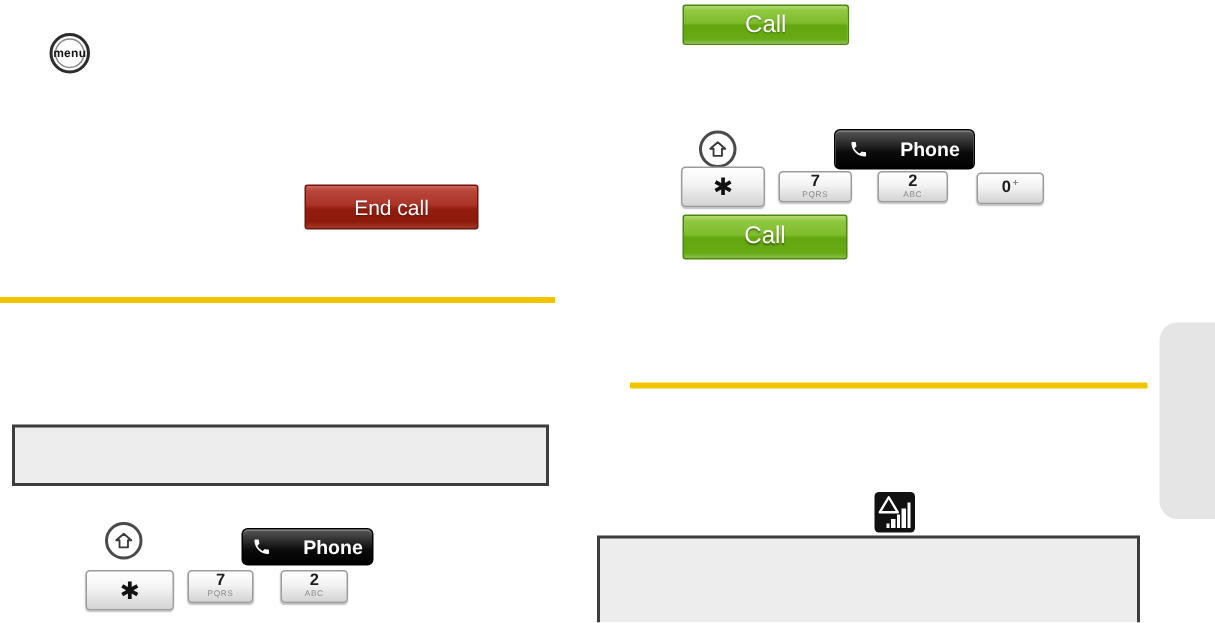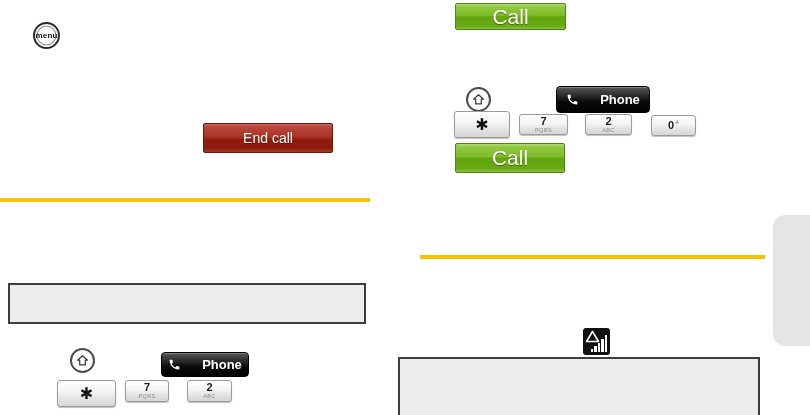--- a/index.html
+++ b/index.html
@@ -16,27 +16,27 @@
     box-shadow:inset 0 0 0 1.5px #ffffff, inset 0 0 0 2.5px #8a8a8a;
   }
   .menu-circle span{font-size:8px;font-weight:bold;color:#141414;letter-spacing:.2px;}
 
   
   .btn{
     display:flex;align-items:center;justify-content:center;box-sizing:border-box;
     border-radius:2px;color:#ffffff;text-shadow:0 1px 1px rgba(0,0,0,.4);
   }
   .btn-red{
-    left:203px;top:123px;width:130px;height:30px;font-size:14px;
+    left:203px;top:123px;width:116px;height:30px;font-size:14px;
     background:linear-gradient(180deg,#d0685f 0%,#b8473c 10%,#ab3327 45%,#921c0e 55%,#8d1a0c 85%,#a03a25 100%);
     border:1px solid #6f150b;
   }
   .btn-green{
     background:linear-gradient(180deg,#b4da72 0%,#8fc840 12%,#7fbc2c 45%,#64a60e 52%,#68aa14 88%,#8bbf4a 100%);
-    border:1px solid #4c8612;font-size:21px;
+    border:1px solid #4c8612;font-size:16px;
   }
   .call-top{left:455px;top:3px;width:111px;height:27px;}
   .call-bottom{left:455px;top:143px;width:110px;height:30px;}
 
   
   .divider{height:4px;background:#F2C400;}
   .divider-left{left:0;top:198px;width:370px;}
   .divider-right{left:420px;top:255px;width:345px;}
 
   

